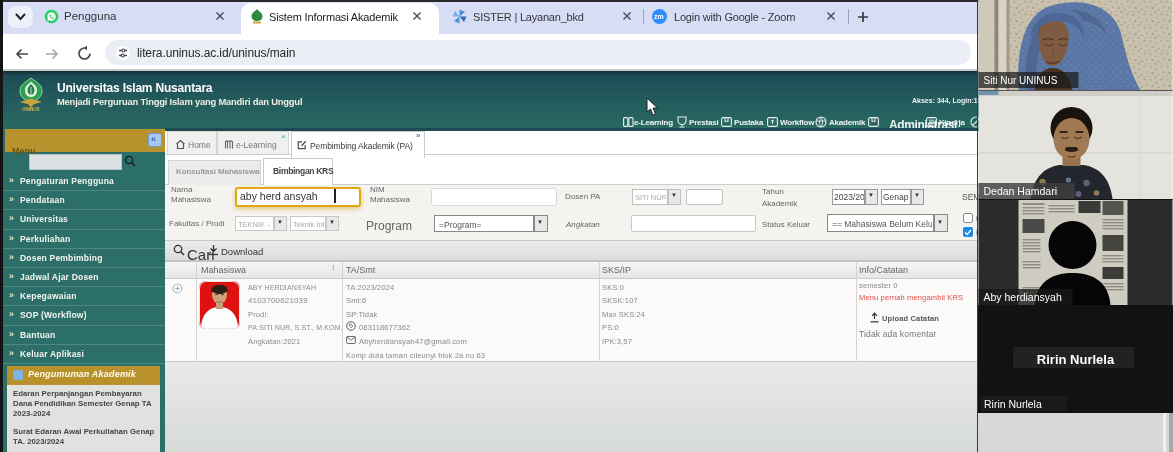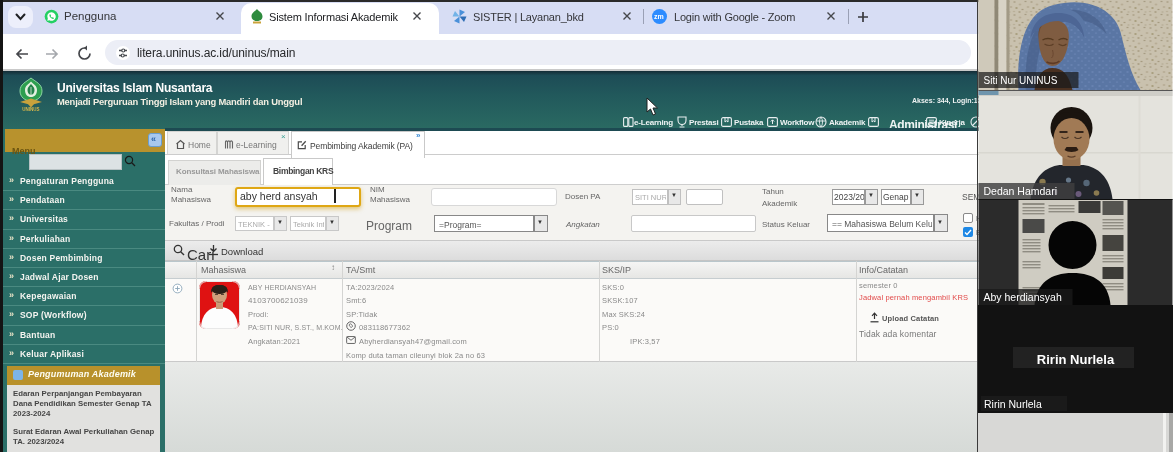--- a/index.html
+++ b/index.html
@@ -353,23 +353,23 @@
 <svg class="abs" style="left:346px;top:336px;" width="10" height="8" viewBox="0 0 11 9">
     <rect x="0.6" y="0.6" width="9.8" height="7.8" rx="1" stroke="#555" stroke-width="1" fill="none"></rect>
     <path d="M0.8 1 L5.5 4.8 L10.2 1" stroke="#555" stroke-width="1" fill="none"></path>
   </svg>
 <div class="tc" style="left:359px;top:337px;">Abyherdiansyah47@gmail.com</div>
 <div class="tc" style="left:346px;top:351px;">Komp duta taman cileunyi blok 2a no 63</div>
 <div class="tc" style="left:602px;top:283px;">SKS:0</div>
 <div class="tc" style="left:602px;top:296px;">SKSK:107</div>
 <div class="tc" style="left:602px;top:310px;">Max SKS:24</div>
 <div class="tc" style="left:602px;top:323px;">PS:0</div>
-<div class="tc" style="left:630px;top:337px;">IPK:3,57</div>
+<div class="tc" style="left:602px;top:337px;">IPK:3,57</div>
 <div class="tc" style="left:859px;top:281px;">semester 0</div>
-<div class="tc" style="left:859px;top:293px;color:#e24a4a;">Jadwal pernah mengambil KRS</div>
+<div class="tc" style="left:859px;top:293px;color:#e24a4a;">Menu pernah mengambil KRS</div>
 <svg class="abs" style="left:869px;top:312px;" width="11" height="11" viewBox="0 0 11 11">
     <path d="M5.5 7 V1.5 M3 3.8 L5.5 1.2 L8 3.8" stroke="#333" stroke-width="1.2" fill="none"></path>
     <path d="M1.5 9.8 H9.5" stroke="#333" stroke-width="1.2"></path>
   </svg>
 <div class="tc" style="left:882px;top:314px;font-size:7.5px;color:#555;font-weight:bold;">Upload Catatan</div>
 <div class="tc" style="left:859px;top:329px;font-size:8.5px;color:#777;">Tidak ada komentar</div>
 
 <div class="abs" style="left:165px;top:362px;width:814px;height:90px;background:linear-gradient(180deg,#e8eae8,#d6dad7);"></div>
 
 <div class="abs" style="left:0;top:0;width:3px;height:452px;background:#141414;"></div>

